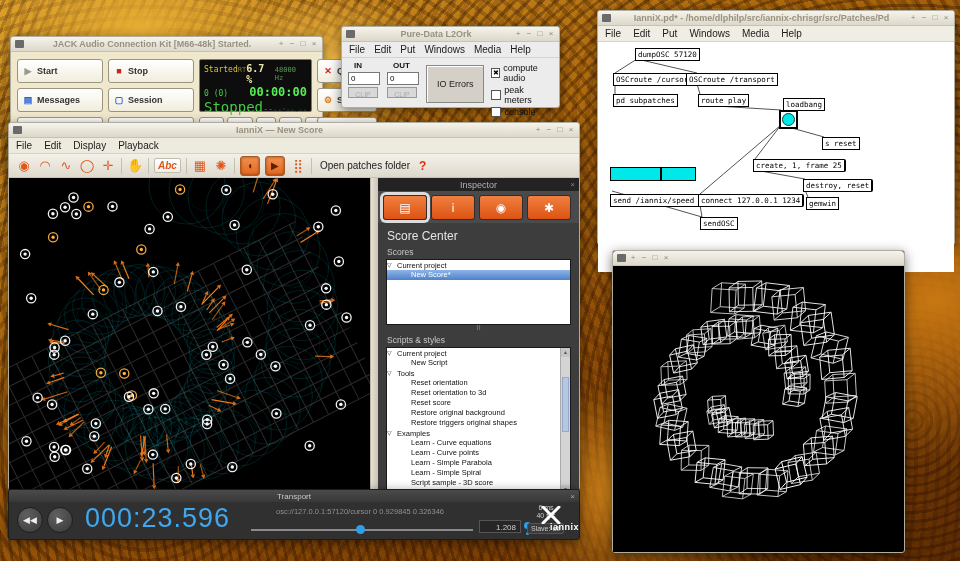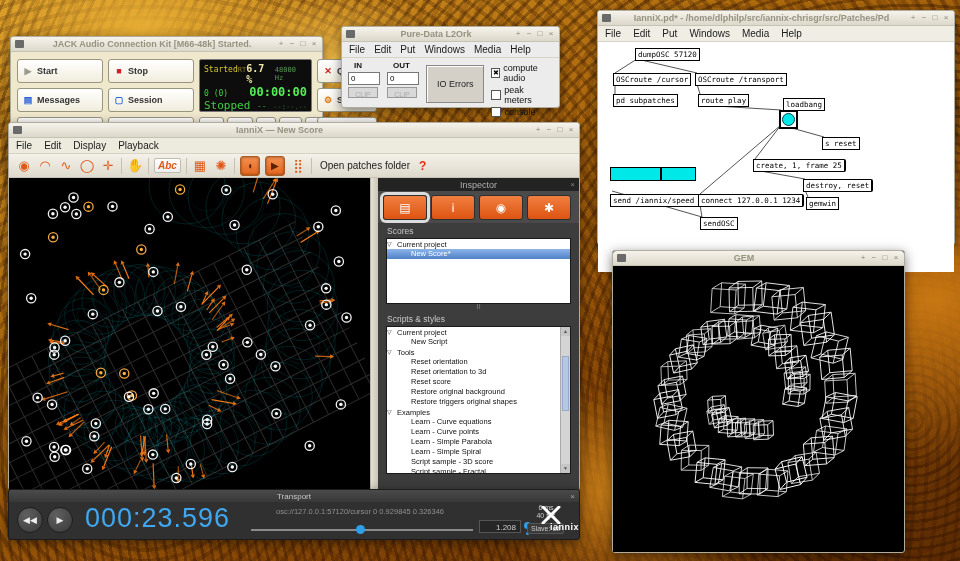--- a/index.html
+++ b/index.html
@@ -136,21 +136,21 @@
         <span style="color:#d8c832;font-size:8px;font-weight:normal">Started</span>
         <span style="color:#8a7e2a;font-size:7px">RT</span>
         <span style="color:#eee8a8;font-size:10px;font-weight:bold">6.7 %</span>
         <span style="color:#5a9a5a;font-size:7px">48000 Hz</span>
       </div>
       <div class="lrow">
         <span style="color:#44cc44;font-size:8px">0 (0)</span>
         <span style="color:#55ee55;font-size:12px;font-weight:bold">00:00:00</span>
       </div>
       <div class="lrow">
-        <span style="color:#44cc44;font-size:11px">Stopped</span>
+        <span style="color:#44cc44;font-size:14px">Stopped</span>
         <span style="color:#3a9a3a;font-size:8px">--</span>
         <span style="color:#2e7a2e;font-size:7px">--:--.--</span>
       </div>
     </div>
     <button class="jbtn" style="grid-column:4;grid-row:1">
         <span class="jic" style="color:#c22">✕</span>
         <span>Quit</span>
       </button>
     <button class="jbtn" style="grid-column:1;grid-row:2">
         <span class="jic" style="color:#2a62d8">▤</span>
@@ -265,21 +265,21 @@
         <line x1="183" y1="83" x2="157" y2="117" stroke="#000" stroke-width="0.8" opacity="0.85"></line>
         <line x1="183" y1="83" x2="102" y2="152" stroke="#000" stroke-width="0.8" opacity="0.85"></line>
         <line x1="157" y1="128" x2="207" y2="137" stroke="#000" stroke-width="0.8" opacity="0.85"></line>
         <line x1="207" y1="148" x2="210" y2="155" stroke="#000" stroke-width="0.8" opacity="0.85"></line>
         <line x1="14" y1="149" x2="104" y2="175" stroke="#000" stroke-width="0.8" opacity="0.85"></line>
         <line x1="102" y1="163" x2="104" y2="175" stroke="#000" stroke-width="0.8" opacity="0.85"></line>
         <line x1="14" y1="137" x2="14" y2="139" stroke="#000" stroke-width="0.8" opacity="0.85"></line>
       </svg>
       <div class="pbox" style="left: 37px; top: 6px;">dumpOSC 57120</div>
       <div class="pbox" style="left: 15px; top: 31px;">OSCroute /cursor</div>
-      <div class="pbox" style="left: 97px; top: 31px;">OSCroute /transport</div>
+      <div class="pbox" style="left: 88px; top: 31px;">OSCroute /transport</div>
       <div class="pbox" style="left: 15px; top: 52px;">pd subpatches</div>
       <div class="pbox" style="left: 100px; top: 52px;">route play</div>
       <div class="pbox" style="left: 185px; top: 56px;">loadbang</div>
       <div class="pbang" style="left: 181px; top: 68px;">
         <div></div>
       </div>
       <div class="pbox" style="left: 224px; top: 95px;">s reset</div>
       <div class="pbox pmsg" style="left: 155px; top: 117px;">create, 1, frame 25</div>
       <div class="phsl" style="left: 12px; top: 125px;">
         <div></div>
@@ -726,20 +726,21 @@
       <div class="ihead">
         <span>Inspector</span>
         <span class="hx">×</span>
       </div>
       <div class="itabs" id="itabs">
           <div class="itab active">▤</div>
           <div class="itab">ℹ</div>
           <div class="itab">◉</div>
           <div class="itab">✱</div>
         </div>
+      <div class="iheading">Score Center</div>
       <div class="ilabel">Scores</div>
       <div class="ilist" id="scoresList">
           <div class="row group"><span class="tri">▽</span>Current project</div>
           <div class="row selected">New Score*</div>
         </div>
       <div class="handle">⠿</div>
       <div class="ilabel">Scripts &amp; styles</div>
       <div class="ilist" id="scriptsList">
           <div class="row group"><span class="tri">▽</span>Current project</div>
           <div class="row">New Script</div>
@@ -763,21 +764,20 @@
           </div>
         </div>
 
     </div>
   </div>
 </div>
 
 <div class="win" id="gem">
   <div class="tbar">
     <div class="wicon"></div>
-    <div class="ttl">GEM</div>
     <div class="wctls">
         <span>+</span>
         <span>−</span>
         <span>□</span>
         <span>×</span>
       </div>
   </div>
   <div class="gcanvas" id="gemCanvas"><svg width="289" height="286">
         <rect x="0" y="0" width="289" height="286" fill="#000"></rect>
         <g stroke="#ffffff" stroke-width="0.9" fill="none" opacity="0.8049407525686547" transform="rotate(3.4490070221945643 110.38464627748773 35.27722231444314)">

